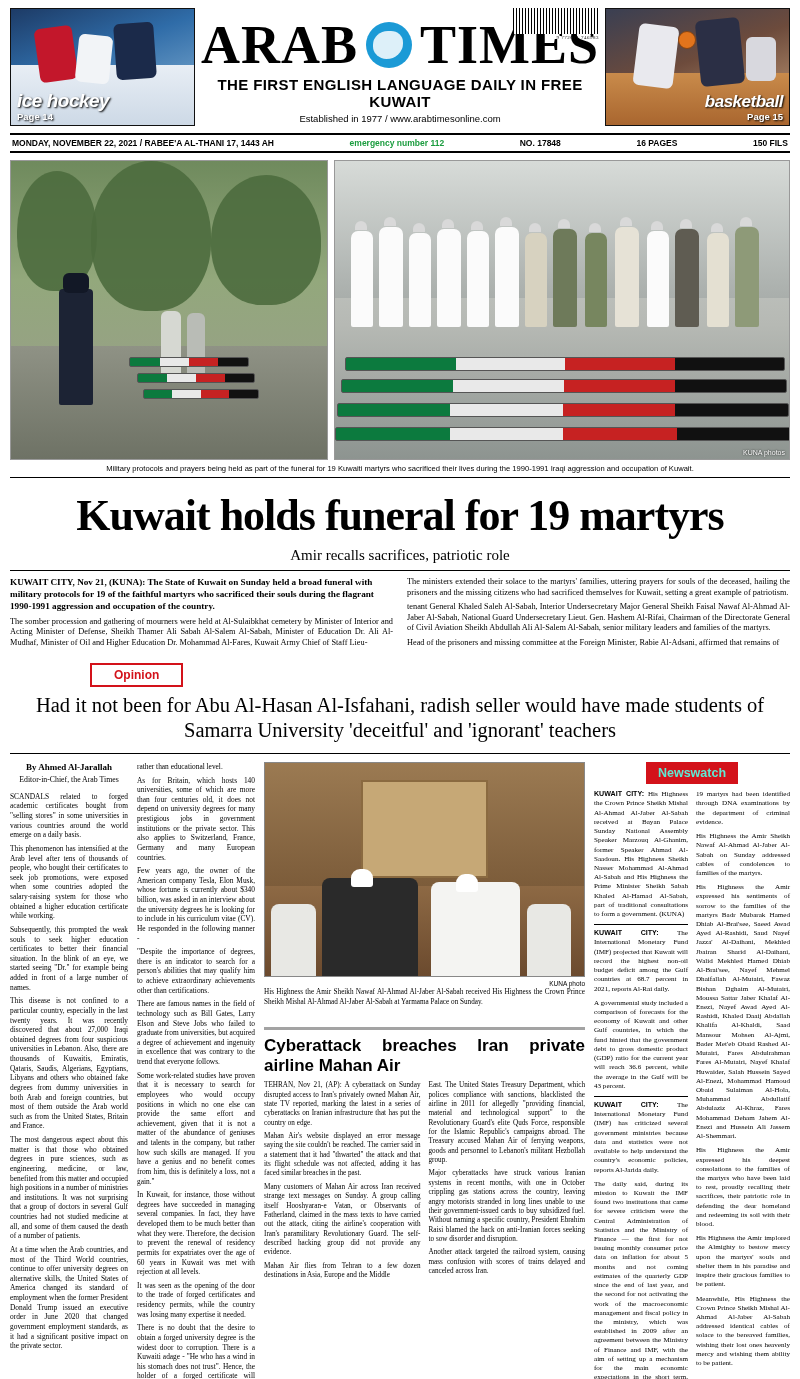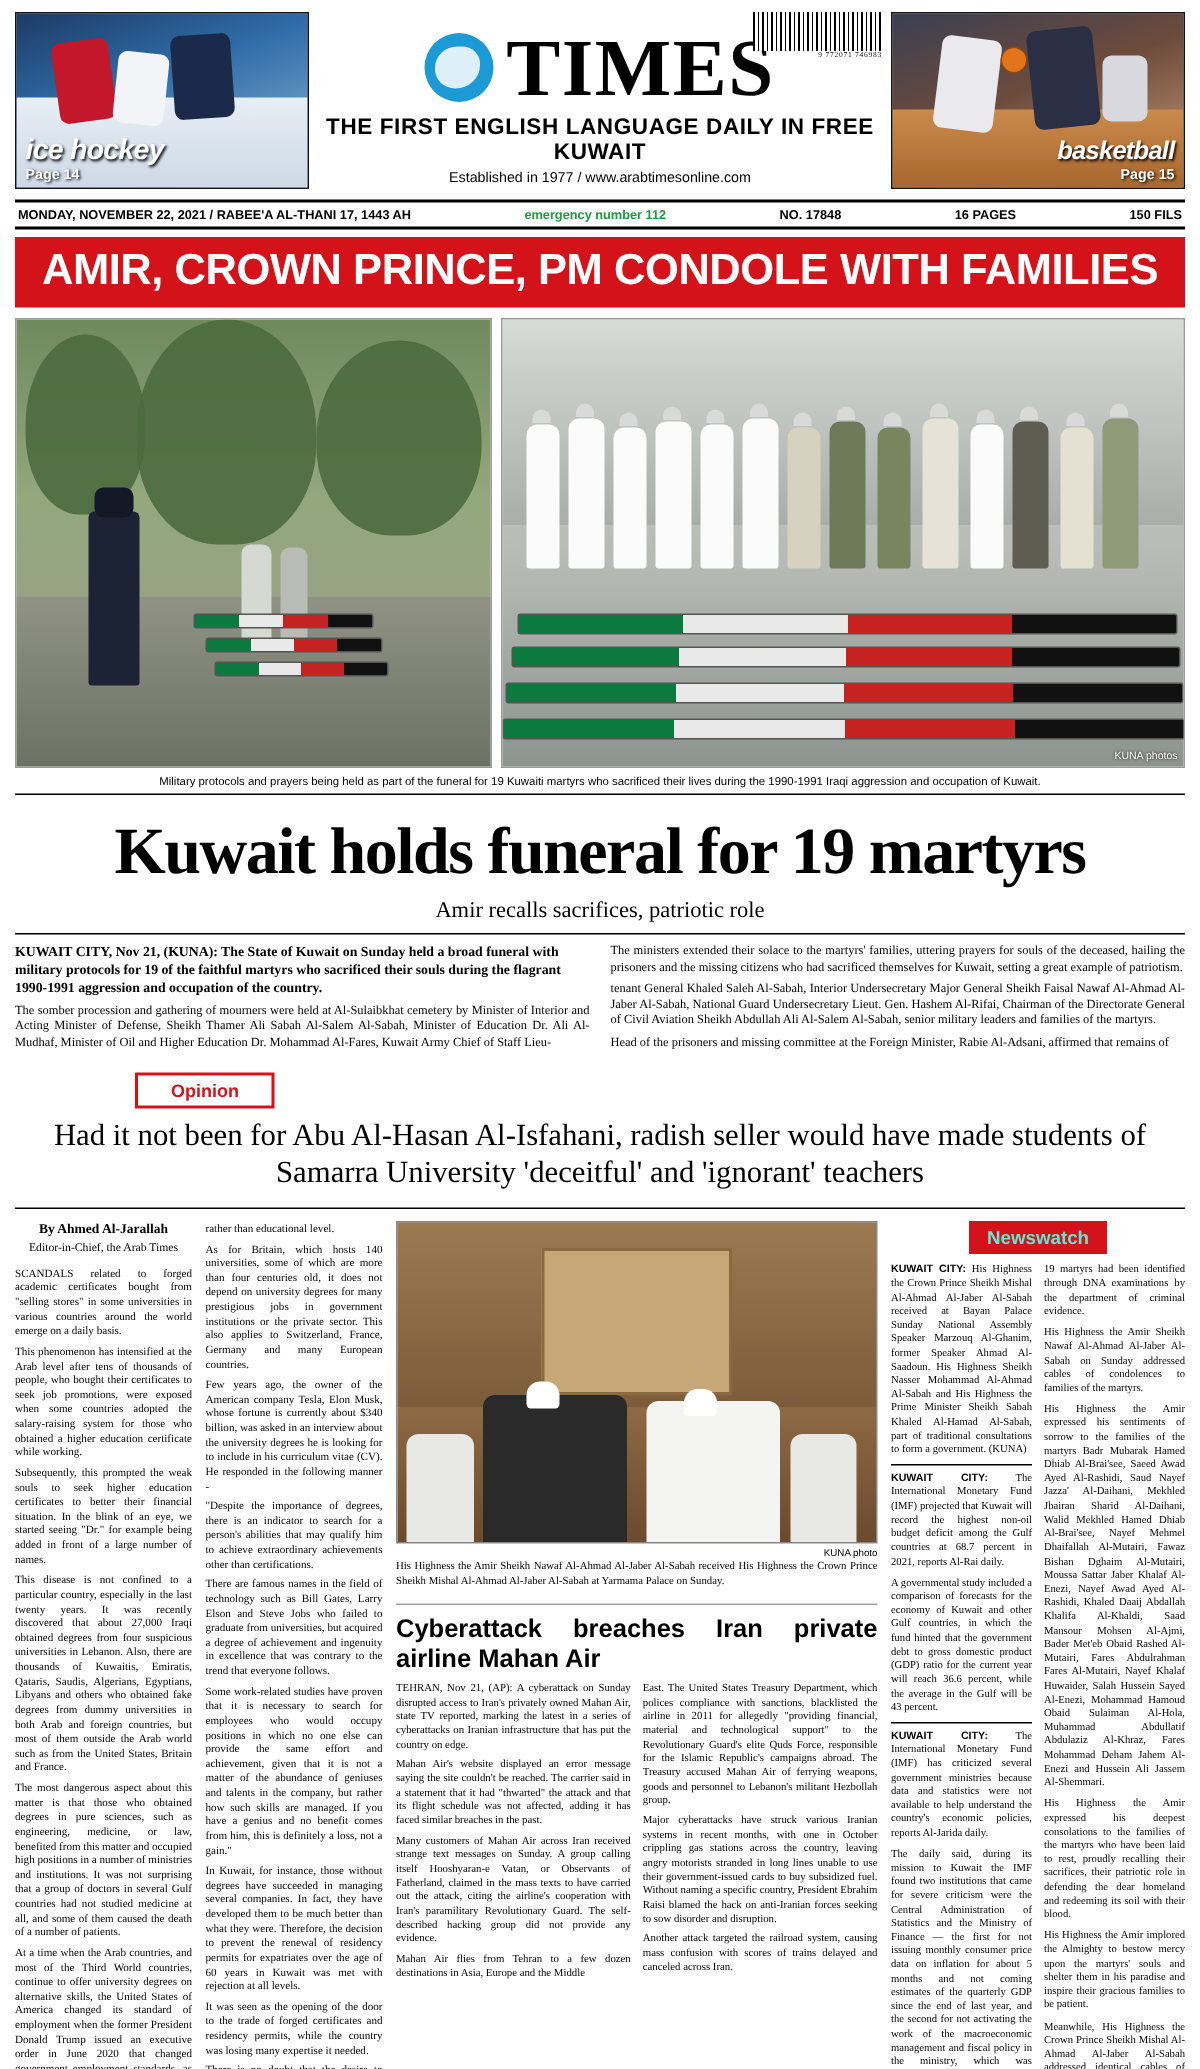--- a/index.html
+++ b/index.html
@@ -147,21 +147,21 @@
   .bigphoto {
     height: 215px; border: 1px solid #888; position: relative; overflow: hidden;
     background: linear-gradient(180deg,#7a5a3c 0%, #a07a50 35%, #6b4a2e 100%);
     margin-bottom: 3px;
   }
   .bigphoto .wall { position: absolute; left: 0; right: 0; top: 0; height: 58%; background: linear-gradient(180deg,#9b7a52,#7c5c3a); }
   .bigphoto .panel { position: absolute; top: 8%; left: 30%; width: 40%; height: 46%; background: #c6a876; border: 2px solid #8a6a40; }
   .bigphoto .thobe { position: absolute; bottom: 0; background: #f4f4f2; border-radius: 8px 8px 0 0; }
   .bigphoto .bisht { position: absolute; bottom: 0; background: #2a2a2a; border-radius: 8px 8px 0 0; }
   .bigphoto .gutra { position: absolute; width: 22px; height: 18px; background: #fff; border-radius: 9px 9px 3px 3px; }
-  .photocap { font-size: 7.2px; line-height: 1.3; padding-bottom: 10px; border-bottom: 1px solid #a3a3a3; }
+  .photocap { font-size: 7.2px; line-height: 1.3; padding-bottom: 20px; border-bottom: 3px solid #a3a3a3; }
   .kuna2 { font-family: "Liberation Sans", sans-serif; font-size: 6.5px; text-align: right; }
 
   .cyber-head {
     font-family: "Liberation Sans", serif; font-weight: bold; font-size: 17px;
     line-height: 1.15; margin: 6px 0 6px;
   }
   .cyber-cols { display: flex; gap: 8px; }
   .cyber-cols > div { flex: 1; font-size: 7.2px; line-height: 1.3; text-align: justify; }
   .cyber-cols p { margin: 0 0 4px; }
 
@@ -192,20 +192,21 @@
       <div class="mh-tag">
         <span class="big">ice hockey</span>
         <span class="small">Page 14</span>
       </div>
     </div>
 
     <div class="mh-center">
       <div class="barcode"></div>
       <div class="barcode-num">9 772071 746983</div>
       <div class="logo-row">
+        <span class="logo-word">ARAB</span>
         <span class="globe"></span>
         <span class="logo-word">TIMES</span>
       </div>
       <div class="tagline">THE FIRST ENGLISH LANGUAGE DAILY IN FREE KUWAIT</div>
       <div class="estab">Established in 1977 / www.arabtimesonline.com</div>
     </div>
 
     <div class="mh-photo right">
       <div class="court"></div>
       <div class="figure b1"></div>
@@ -225,21 +226,20 @@
     <span class="emg">
       <span>emergency number</span>
       <b>112</b>
     </span>
     <span>NO. 17848</span>
     <span>16 PAGES</span>
     <span>150 FILS</span>
   </div>
 
   
-  <div class="banner">AMIR, CROWN PRINCE, PM CONDOLE WITH FAMILIES</div>
 
   
   <div class="photostrip">
     <div class="ph ph1">
       <div class="tree" style="left:6px;top:10px;width:80px;height:120px;"></div>
       <div class="tree" style="left:80px;top:0px;width:120px;height:150px;"></div>
       <div class="tree" style="left:200px;top:14px;width:110px;height:130px;"></div>
       <div class="road"></div>
       <div class="guard" style="left:48px;top:128px;width:34px;height:116px;"></div>
       <div class="guard" style="left:52px;top:112px;width:26px;height:20px;border-radius:6px;background:#121826;"></div>

